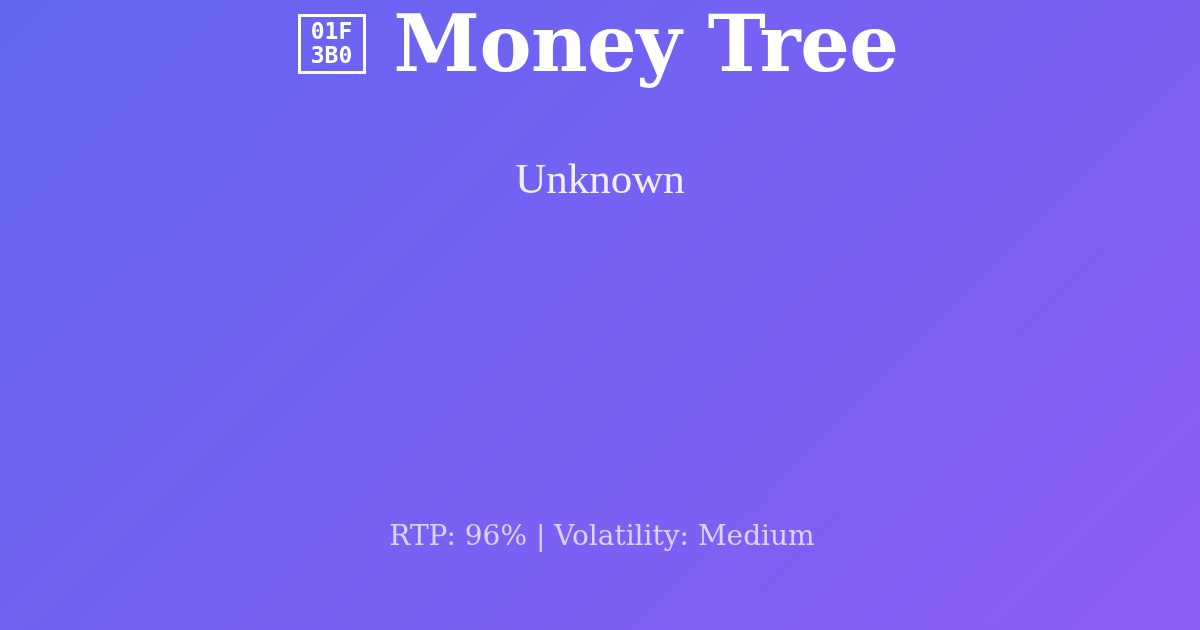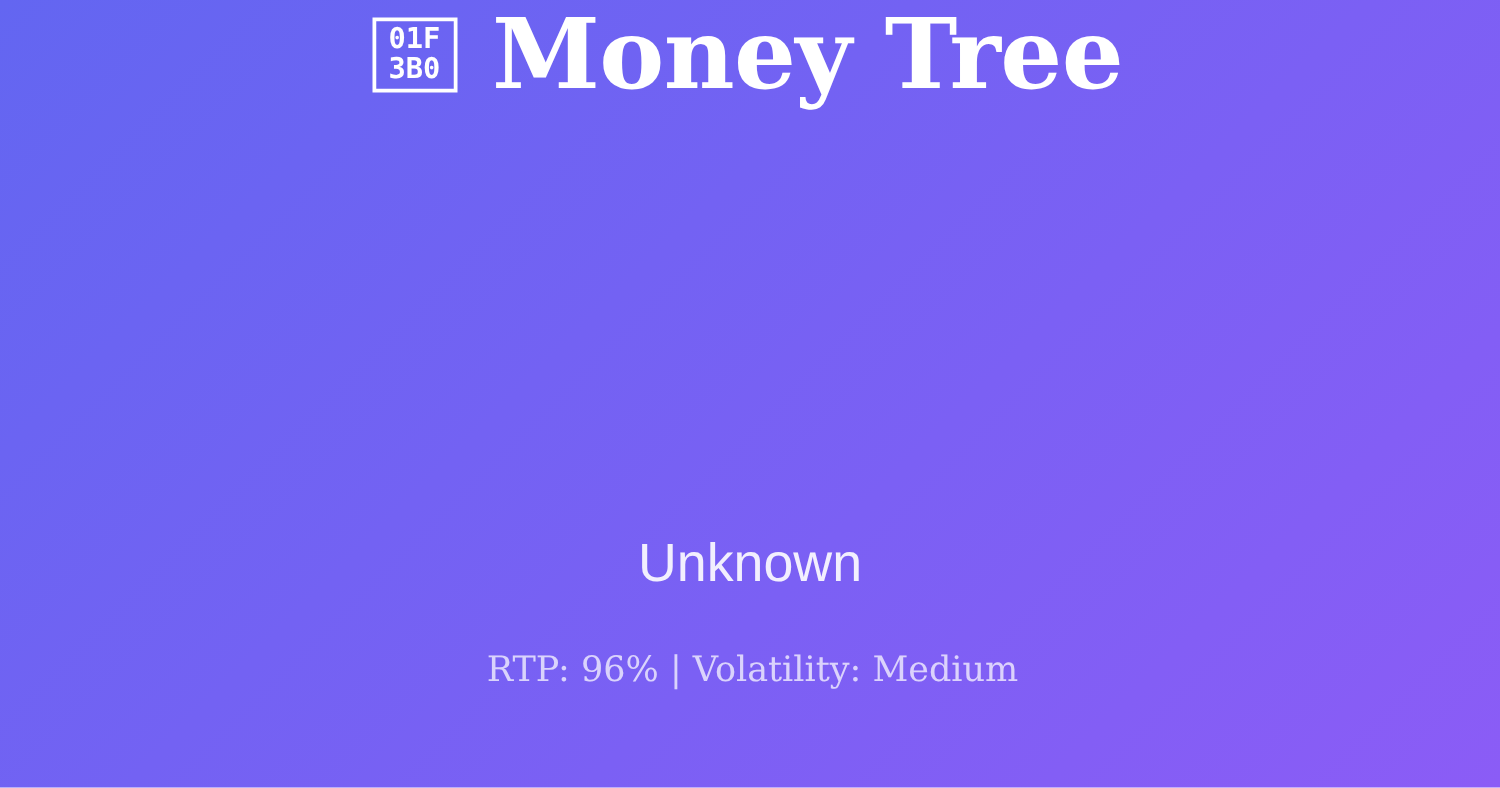--- a/index.html
+++ b/index.html
@@ -32,21 +32,21 @@
   
   .hero {
     position: absolute;
     left: 0;
     right: 0;
     top: 0;
     height: 478px;
     display: flex;
     flex-direction: column;
     align-items: center;
-    justify-content: space-between;
+    justify-content: flex-start;
     padding: 0 60px;
     box-sizing: border-box;
   }
 
   .title-row {
     display: flex;
     flex-direction: row;
     align-items: center;
     justify-content: center;
     gap: 24px;
@@ -83,21 +83,21 @@
     font-size: 78px;
     font-weight: bold;
     color: #ffffff;
     line-height: 1.02;
     letter-spacing: -0.5px;
     white-space: nowrap;
     margin: 4px;
   }
 
   .subtitle {
-    font-family: Liberation Sans, sans-serif;
+    font-family: Liberation Serif, serif;
     font-size: 43px;
     font-weight: normal;
     color: rgba(255, 255, 255, 0.90);
     line-height: 1.2;
     margin: 65px 0 0 0;
     text-align: center;
     white-space: nowrap;
   }
 
   

